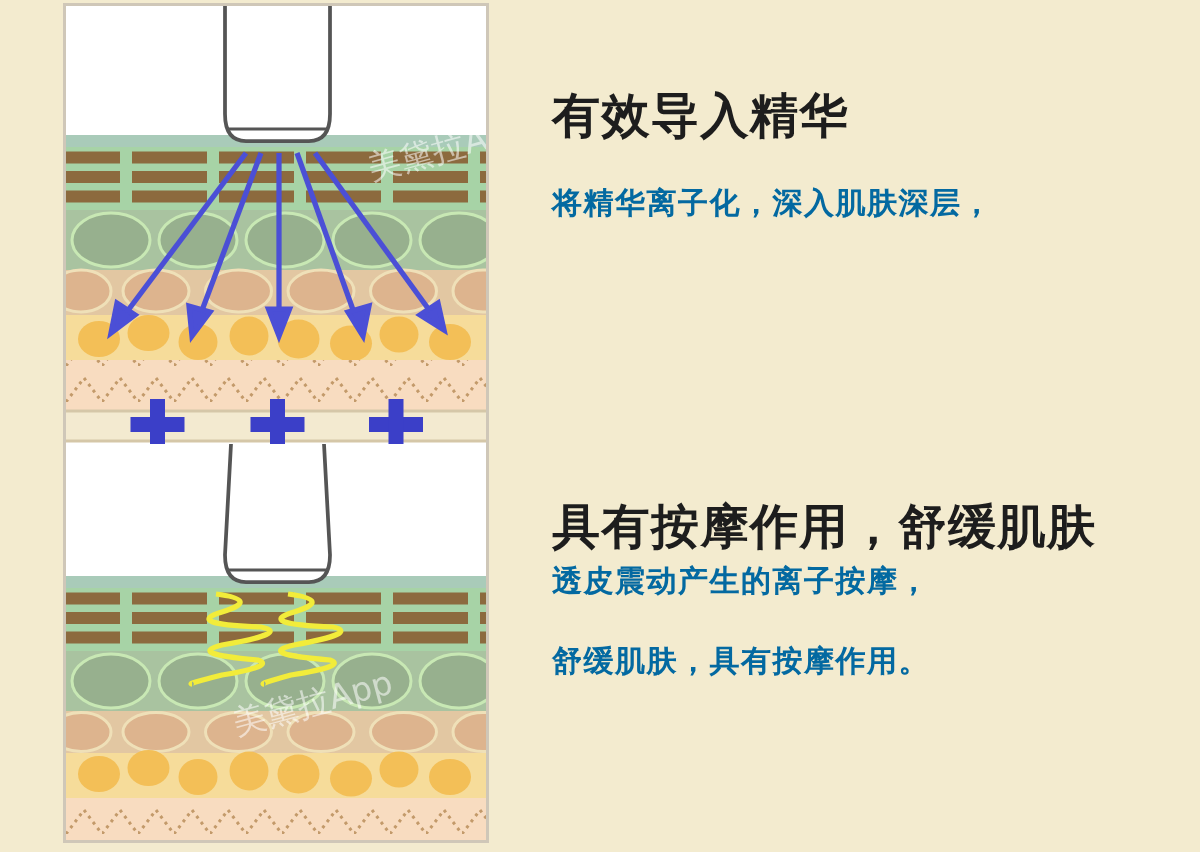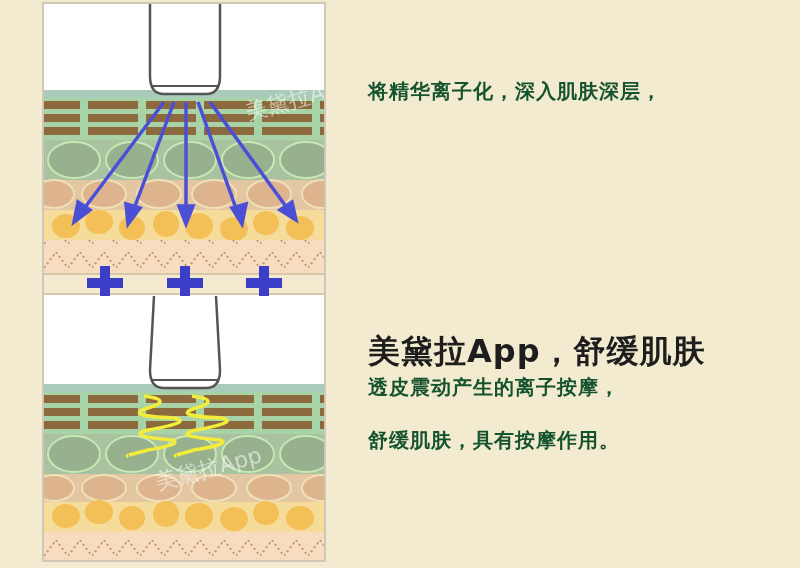--- a/index.html
+++ b/index.html
@@ -1,21 +1,21 @@
 <!DOCTYPE html>
 <html><head>
 <meta charset="utf-8">
 <style>
   html,body{margin:0;padding:0;}
   body{width:800px;height:568px;background:#f3ebcf;position:relative;overflow:hidden;font-family:"DejaVu Sans",sans-serif;}
   .panel{position:absolute;left:42px;top:2px;width:284px;height:560px;border:2px solid #cfc7b8;box-sizing:border-box;background:#fff;overflow:hidden;}
   .panel svg{position:absolute;left:0;top:0;}
   .text-block{position:absolute;left:368px;}
   .title{font-size:32px;font-weight:bold;color:#1d1d1d;letter-spacing:1px;white-space:nowrap;}
-  .line{font-size:20px;font-weight:bold;color:#14532d;white-space:nowrap;letter-spacing:1px;}
+  .line{font-size:20px;font-weight:bold;color:#0369a1;white-space:nowrap;letter-spacing:1px;}
   .wm{position:absolute;color:rgba(255,255,255,0.55);font-size:22px;transform:rotate(-15deg);white-space:nowrap;}
 </style>
 </head>
 <body>
 
 <div class="panel">
   <svg width="284" height="560" viewBox="0 0 284 560">
     <defs>
       <pattern id="cross" width="24" height="24" patternUnits="userSpaceOnUse">
         <path d="M0 24 L12 8 L24 24" stroke="#c39a6a" stroke-width="2" stroke-dasharray="2 3" fill="none"></path>
@@ -166,20 +166,21 @@
     <g fill="none" stroke="#f2ec3a" stroke-width="3.5">
       <path d="M100 392 Q130 396 104 404 Q78 412 130 414 Q150 418 104 426 Q80 432 128 436 Q140 440 104 446 Q80 452 84 452"></path>
       <path d="M148 392 Q178 396 152 404 Q126 412 178 414 Q196 418 152 426 Q126 432 176 436 Q188 440 150 446 Q128 452 132 452"></path>
     </g>
   </svg>
   <div class="wm" style="left:200px;top:80px;">美黛拉App</div>
   <div class="wm" style="left:110px;top:450px;">美黛拉App</div>
 </div>
 
 <div class="text-block" style="top:56px;">
+  <div class="title">有效导入精华</div>
   <div class="line" style="margin-top:22px;">将精华离子化，深入肌肤深层，</div>
 </div>
 
 <div class="text-block" style="top:330px;">
-  <div class="title">美黛拉App，舒缓肌肤</div>
+  <div class="title">具有按摩作用，舒缓肌肤</div>
   <div class="line" style="">透皮震动产生的离子按摩，</div>
   <div class="line" style="margin-top:26px;">舒缓肌肤，具有按摩作用。</div>
 </div>
 
 </body></html>

